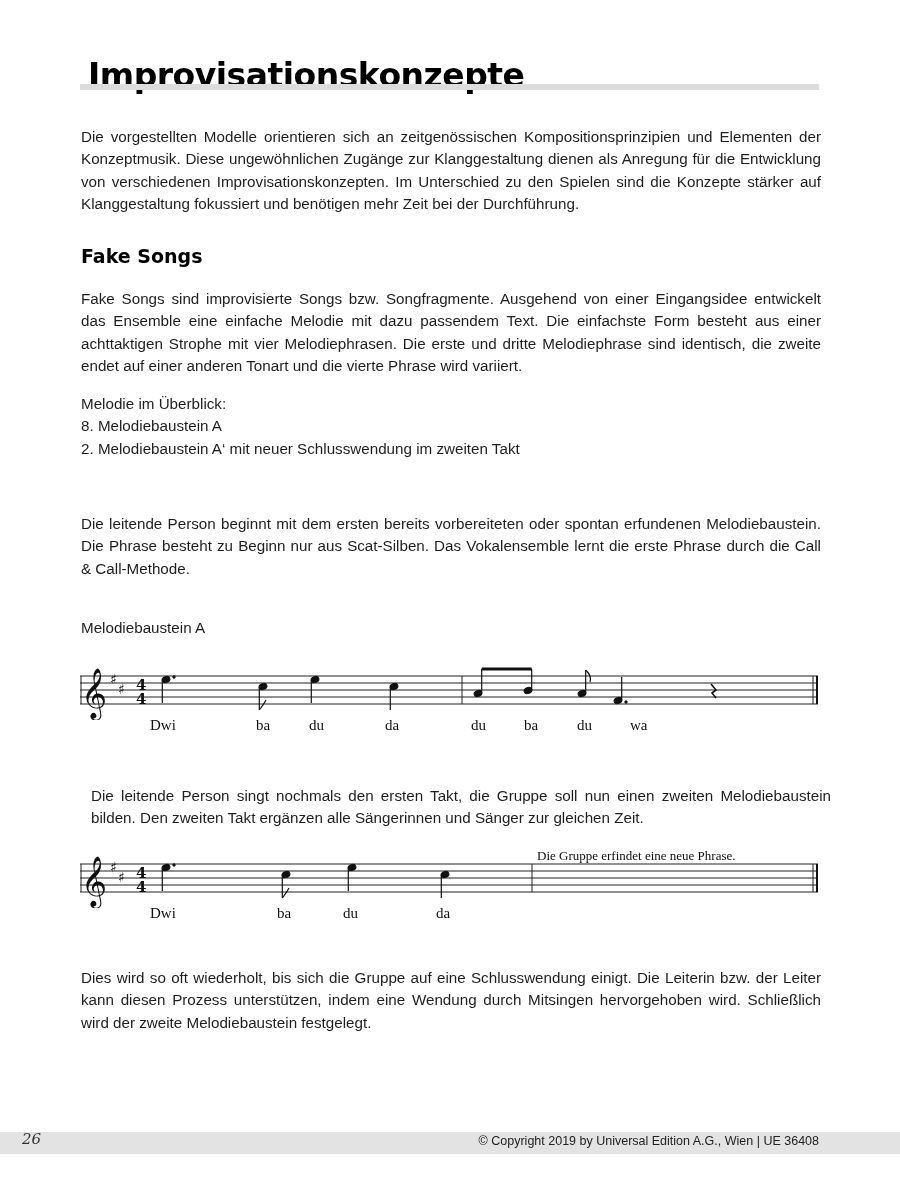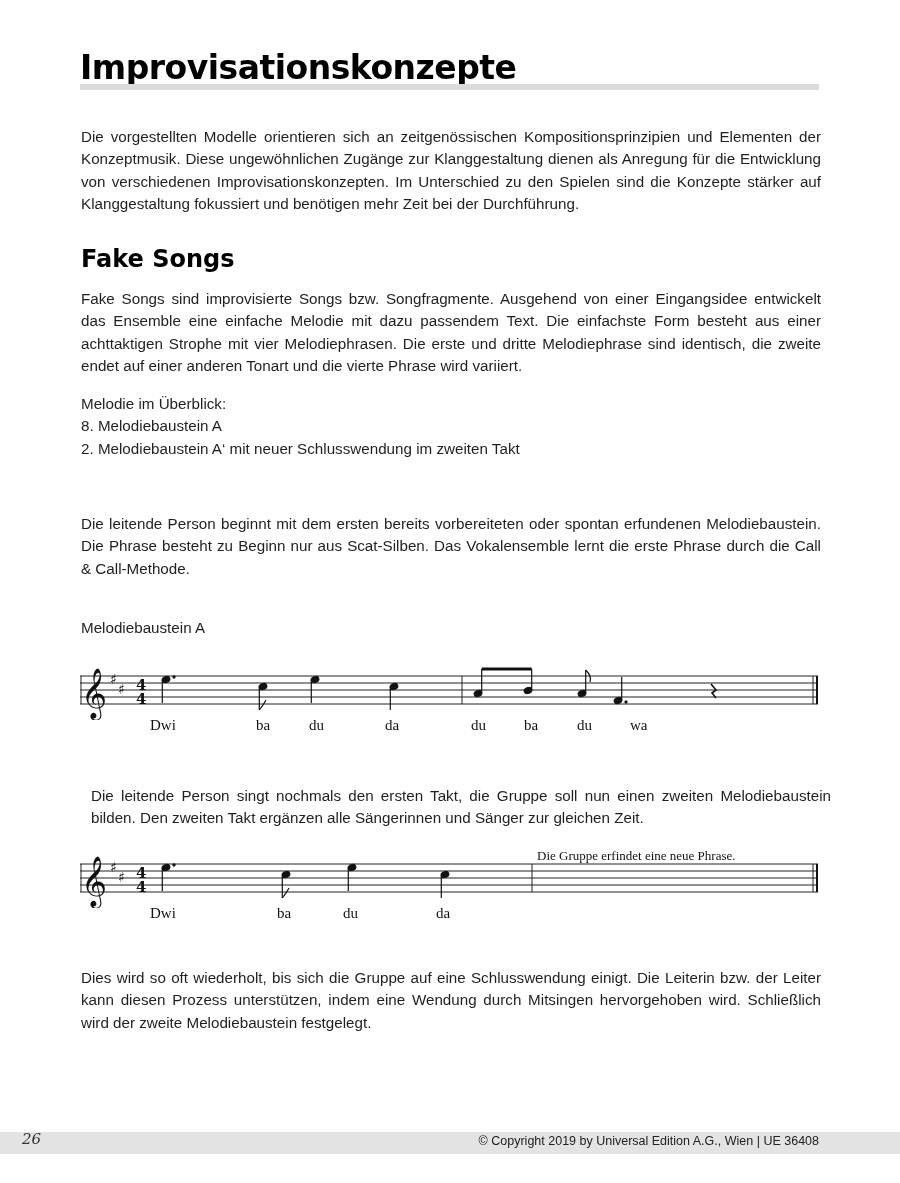--- a/index.html
+++ b/index.html
@@ -1,25 +1,25 @@
 <!DOCTYPE html>
 <html><head>
   <meta charset="utf-8">
   <style>
     html, body { margin: 0; padding: 0; background: #ffffff; }
     body { width: 900px; height: 1183px; position: relative; overflow: hidden;
            font-family: "Liberation Sans", "DejaVu Sans", sans-serif; color: #1a1a1a; }
-    .page-title { position: absolute; left: 80px; top: 48px; margin: 0;
+    .page-title { position: absolute; left: 80px; top: 48px; margin: 8px;
                   font-family: "DejaVu Sans", sans-serif; font-weight: bold; font-size: 33px;
                   letter-spacing: -0.5px; color: #000; line-height: 40px; }
     .title-rule { position: absolute; left: 80px; top: 84px; width: 739px; height: 6px; background: #dcdcdc; }
     .para { position: absolute; left: 81px; width: 740px; margin: 0; font-size: 15.2px; line-height: 22.3px;
             text-align: justify; color: #1f1f1f; }
     .section-heading { position: absolute; left: 81px; top: 245px; margin: 0; font-family: "DejaVu Sans", sans-serif;
-                       font-weight: bold; font-size: 24px; color: #000; }
+                       font-weight: bold; font-size: 19px; color: #000; }
     .list { position: absolute; left: 81px; top: 393px; margin: 0; padding: 0; list-style: none;
             font-size: 15.2px; line-height: 22.3px; color: #1f1f1f; }
     .list li { margin: 0; }
     .music-label { position: absolute; left: 81px; top: 619px; font-size: 15.2px; color: #1f1f1f; }
     .staff { position: absolute; left: 80px; }
     .lyric { position: absolute; font-family: "Liberation Serif", serif; font-size: 15px; color: #111; }
     .footer { position: absolute; left: 0; top: 1132px; width: 900px; height: 22px; background: #e3e3e3; }
     .page-number { position: absolute; left: 22px; top: 1130px; font-family: "DejaVu Serif", serif;
                    font-style: italic; font-size: 15px; color: #333; }
     .copyright { position: absolute; right: 81px; top: 1134px; font-size: 12.5px; color: #222; }

